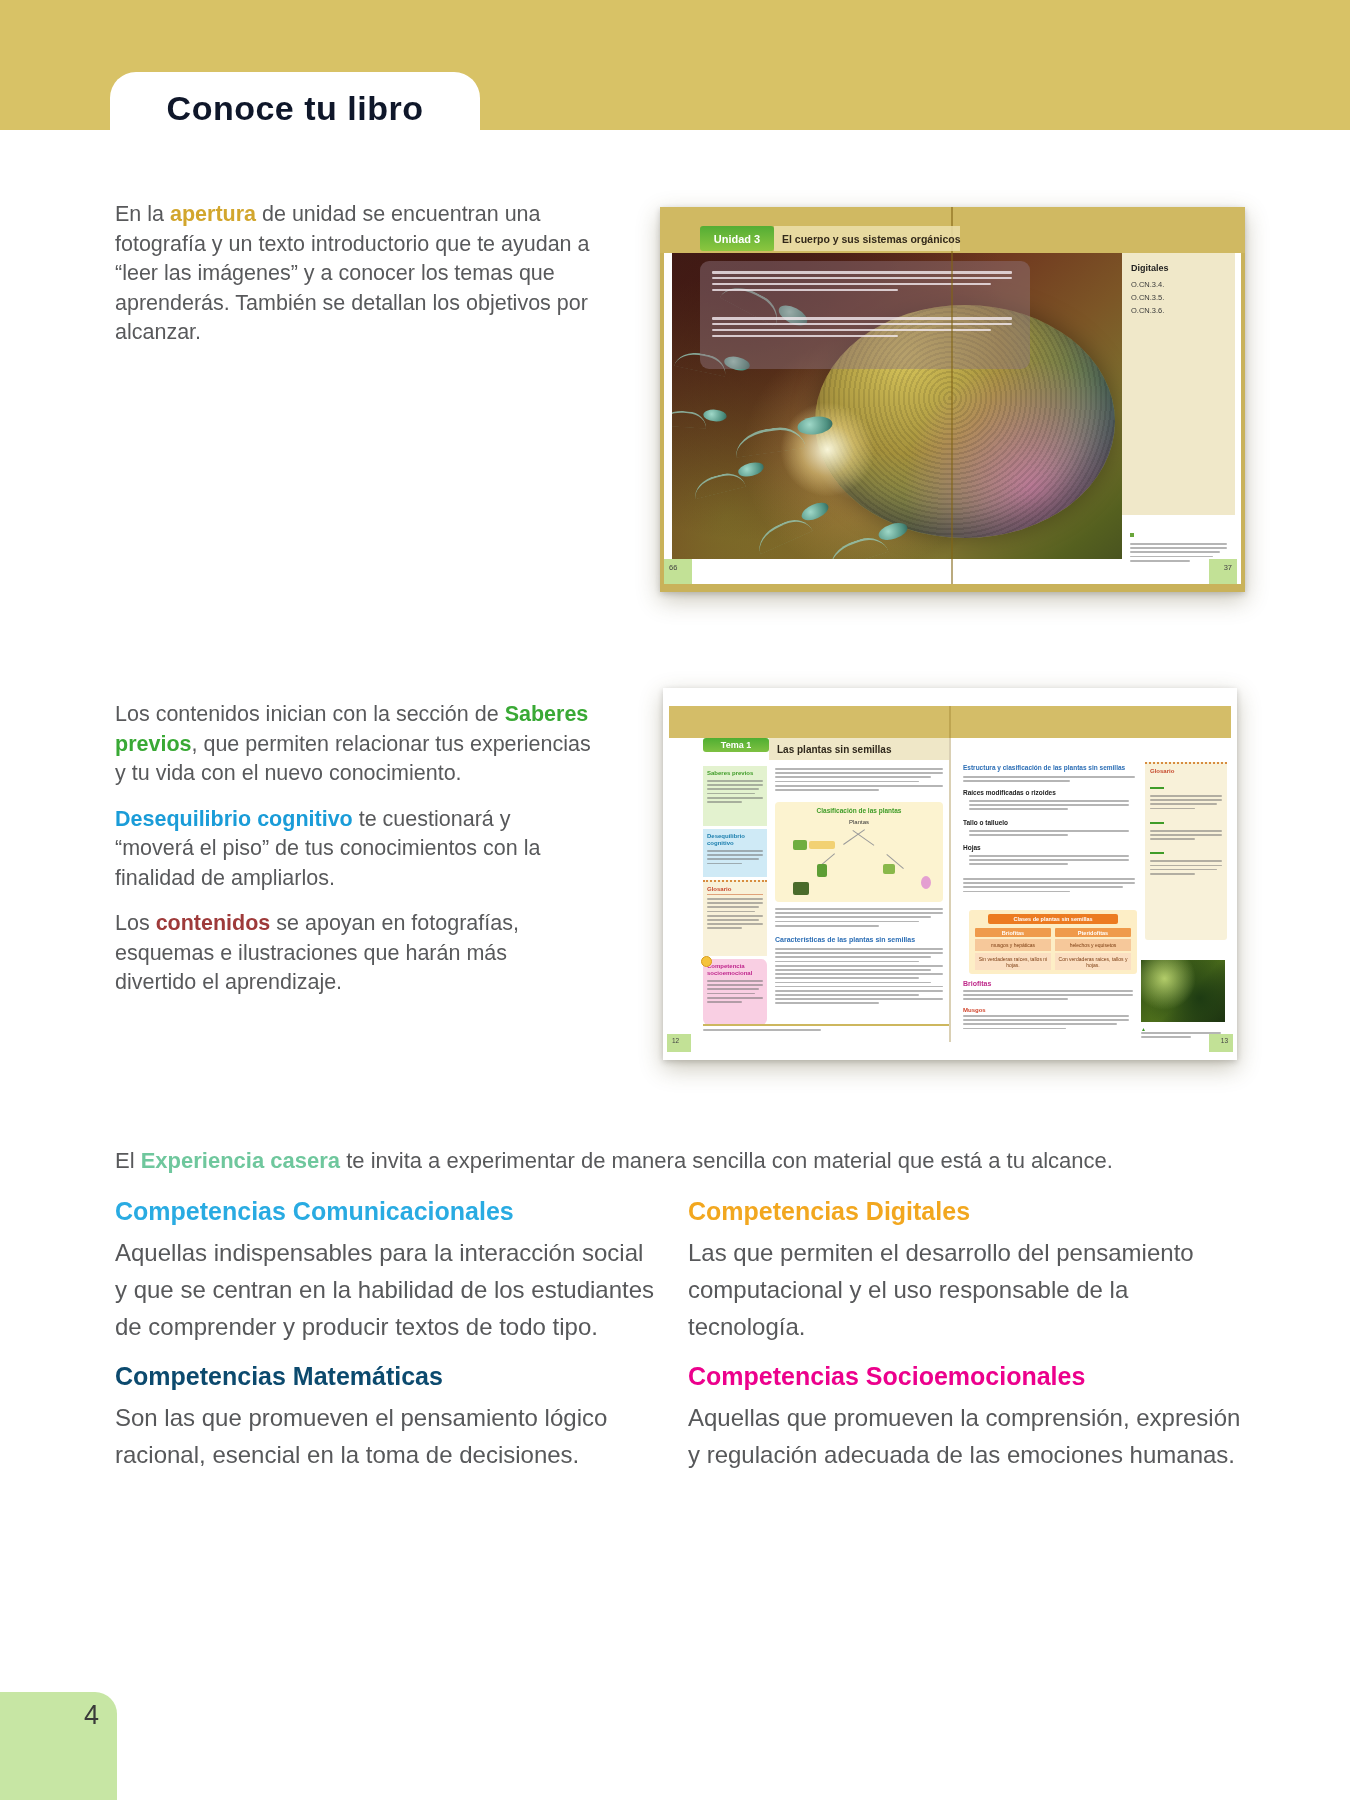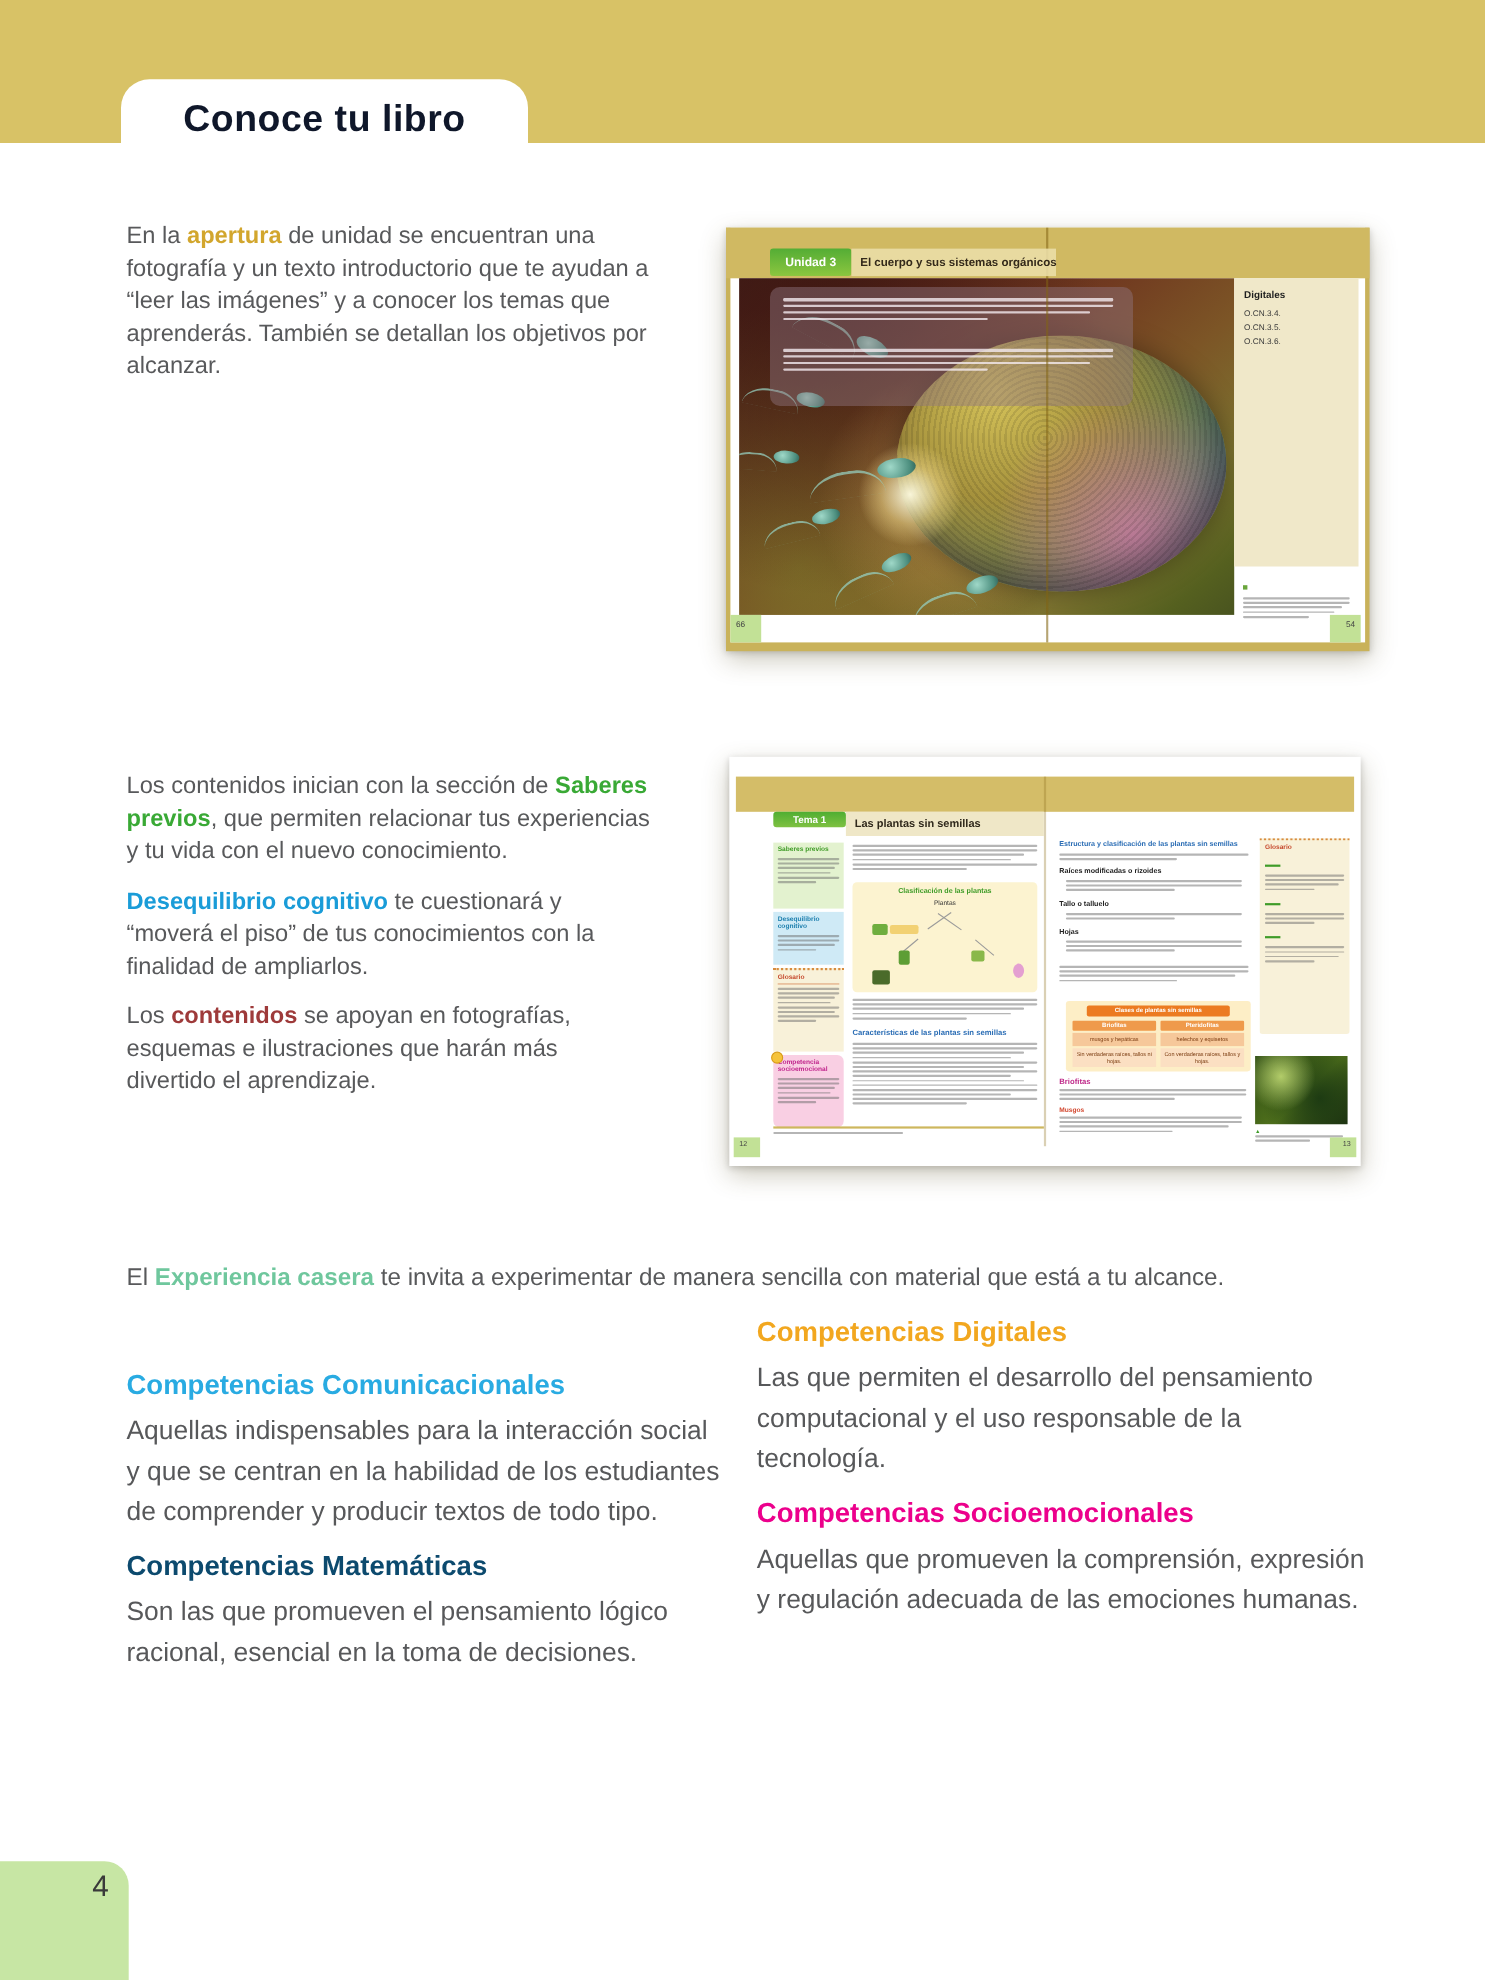--- a/index.html
+++ b/index.html
@@ -196,21 +196,21 @@
           <i></i>
           <i></i>
           <i></i>
         </div>
     </div>
 
     <div class="ptab" style="left:4px;top:352px;width:28px;height:25px;">
       <span style="left:5px;">66</span>
     </div>
     <div class="ptab" style="left:549px;top:352px;width:28px;height:25px;">
-      <span style="right:5px;">54</span>
+      <span style="right:5px;">37</span>
     </div>
   </figure>
 
   <div class="para" style="top:700px;">
     <p><span>Los contenidos inician con la sección de </span><span class="kw kw-green">Saberes previos</span><span>, que permiten relacionar tus experiencias y tu vida con el nuevo conocimiento.</span></p>
     <p><span></span><span class="kw kw-blue">Desequilibrio cognitivo</span><span> te cuestionará y “moverá el piso” de tus conocimientos con la finalidad de ampliarlos.</span></p>
     <p><span>Los </span><span class="kw kw-maroon">contenidos</span><span> se apoyan en fotografías, esquemas e ilustraciones que harán más divertido el aprendizaje.</span></p>
   </div>
 
   <figure class="spread s2" style="margin:0;">
@@ -410,21 +410,21 @@
     </div>
     <div class="ptab" style="left:546px;top:346px;width:24px;height:18px;">
       <span style="right:5px;top:3px;font-size:6.5px;">13</span>
     </div>
   </figure>
 
   <div class="exp-line">
     <span>El </span><span class="kw kw-mint">Experiencia casera</span><span> te invita a experimentar de manera sencilla con material que está a tu alcance.</span>
   </div>
 
-  <div class="comp-col" style="left:115px;width:545px;margin-top:48px;">
+  <div class="comp-col" style="left:115px;width:545px;">
     <h3 class="c-blue">Competencias Comunicacionales</h3>
     <p>Aquellas indispensables para la interacción social y que se centran en la habilidad de los estudiantes de comprender y producir textos de todo tipo.</p>
     <h3 class="c-cyan">Competencias Matemáticas</h3>
     <p>Son las que promueven el pensamiento lógico racional, esencial en la toma de decisiones.</p>
   </div>
   <div class="comp-col" style="left:688px;width:555px;">
     <h3 class="c-orange">Competencias Digitales</h3>
     <p>Las que permiten el desarrollo del pensamiento computacional y el uso responsable de la tecnología.</p>
     <h3 class="c-magenta">Competencias Socioemocionales</h3>
     <p>Aquellas que promueven la comprensión, expresión y regulación adecuada de las emociones humanas.</p>

